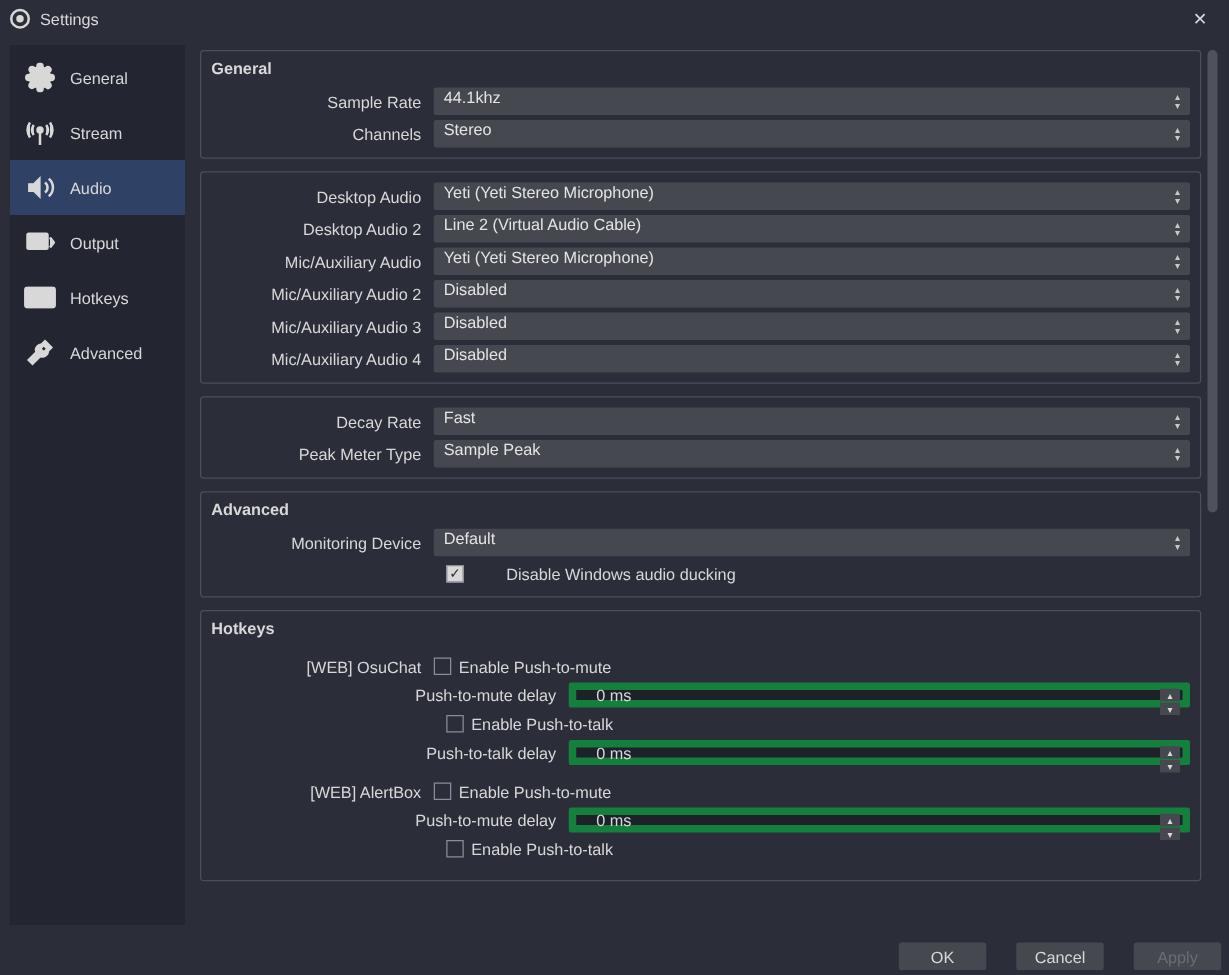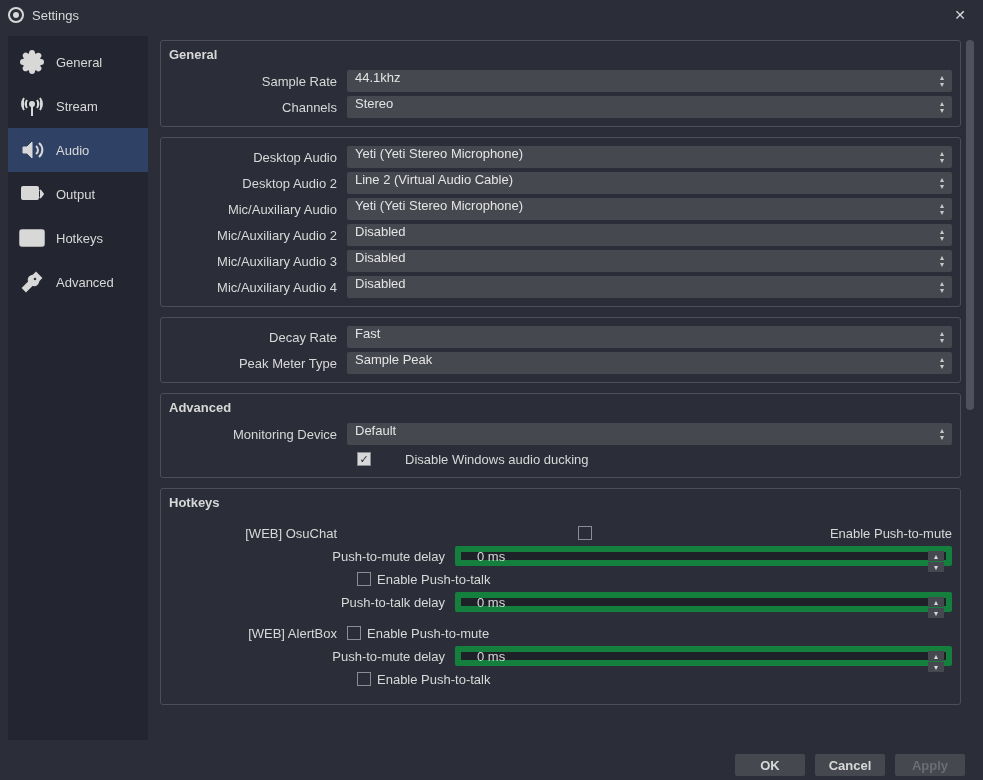--- a/index.html
+++ b/index.html
@@ -195,22 +195,22 @@
 }
 .fade-bottom {
   position:absolute;
   left:0;right:14px;bottom:0;
   height:14px;
   background:linear-gradient(to bottom, rgba(43,46,56,0), #2b2e38);
   pointer-events:none;
 }
 .footer {
   position:absolute;
-  bottom:4px;right:18px;
-  display:flex;gap:10px;font-weight:bold;
+  bottom:4px;right:6px;
+  display:flex;gap:24px;
 }
 .btn {
   width:70px;height:22px;
   background:#46484f;
   border-radius:2px;
   display:flex;align-items:center;justify-content:center;
   color:#d8d8d8;
   font-size:13px;
   cursor:pointer;
 }
@@ -387,21 +387,21 @@
       <div class="chk-row">
         <div class="chk checked"></div>
         <span>Disable Windows audio ducking</span>
       </div>
     </div>
 
     <div class="group" style="margin-bottom:0;">
       <div class="group-title">Hotkeys</div>
 
       <div class="hotkey-block" style="margin-top:12px;">
-        <div class="hk-chk-row" style="padding-left:0;justify-content:space-between;">
+        <div class="hk-chk-row" style="padding-left:0;">
           <div class="hotkey-name">[WEB] OsuChat</div>
           <div class="chk"></div>
           <span>Enable Push-to-mute</span>
         </div>
         <div class="hk-row">
           <div class="hk-label">Push-to-mute delay</div>
           <div class="hk-input">
             <span>0 ms</span>
             <span class="spin2">
                 <div>▴</div>

